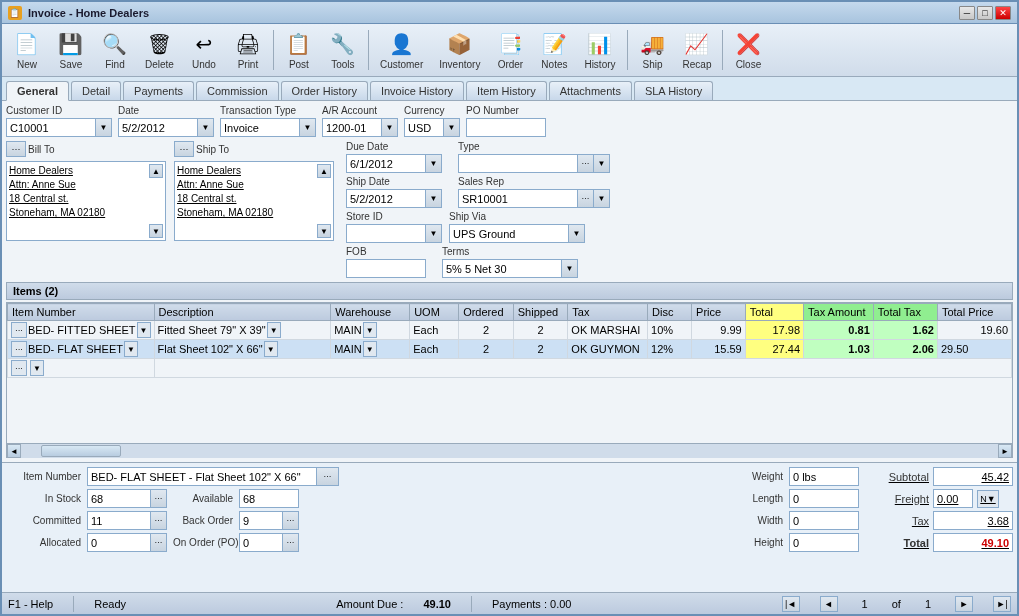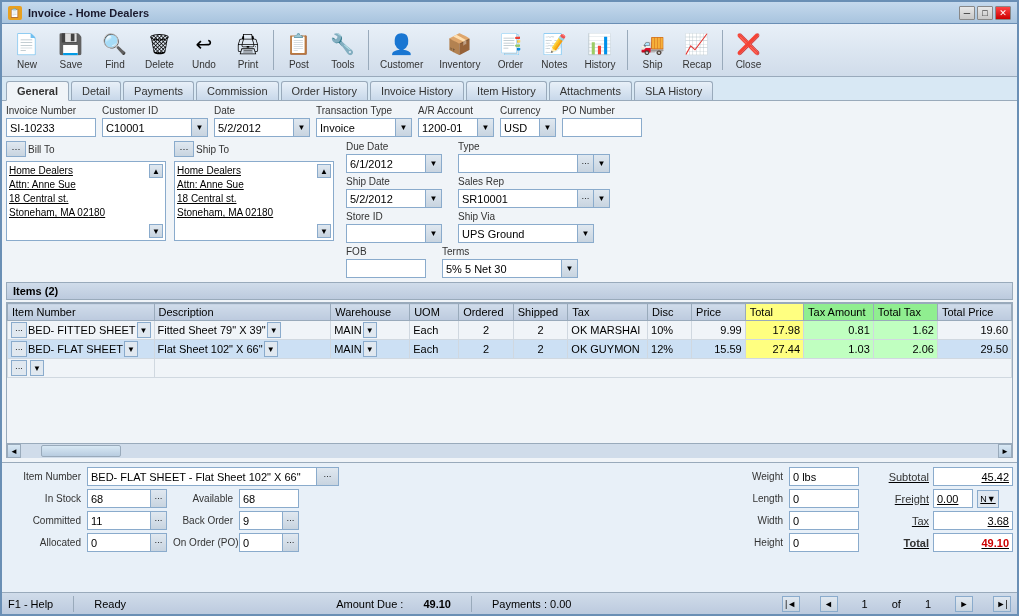--- a/index.html
+++ b/index.html
@@ -43,21 +43,21 @@
     
     .section-header { background: linear-gradient(to bottom, #d0dcea, #bccade); padding: 2px 6px; border: 1px solid #9ab; margin-bottom: 2px; font-weight: bold; font-size: 11px; }
     
     .items-table-container { flex: 1; border: 1px solid #9ab; overflow: auto; position: relative; min-height: 0; }
     .items-table { width: 100%; border-collapse: collapse; min-width: 900px; }
     .items-table th { background: linear-gradient(to bottom, #d0dcea, #bccade); border: 1px solid #9ab; padding: 2px 4px; text-align: left; white-space: nowrap; font-weight: normal; position: sticky; top: 0; }
     .items-table td { border: 1px solid #d0d8e0; padding: 1px 3px; white-space: nowrap; }
     .row-selected td { background: #cce0f4; }
     
     .cell-yellow { background: #ffff80 !important; }
-    .cell-green { background: #c0ffc0 !important; }
+    .cell-green { background: #c0ffc0 !important; font-weight: bold; }
     
     .bottom-panel { background: #e8f0f8; border-top: 1px solid #9ab; padding: 4px; display: flex; gap: 10px; }
     
     .bottom-row { display: flex; gap: 6px; align-items: center; }
     
     .summary-row { display: flex; align-items: center; gap: 4px; text-decoration: underline; }
     .summary-label { width: 60px; text-align: right; color: #333; }
     .summary-value { width: 80px; border: 1px solid #8aabcc; background: white; height: 18px; padding: 1px 3px; text-align: right; }
     .summary-value.total-red { color: #cc0000; font-weight: bold; background: white; }
     .scrollbar-arrow { width: 14px; height: 14px; background: linear-gradient(to bottom, #d8e8f4, #b8cce0); border: 1px solid #9ab; display: flex; align-items: center; justify-content: center; font-size: 8px; }
@@ -161,24 +161,20 @@
     <div class="tab">Invoice History</div>
     <div class="tab">Item History</div>
     <div class="tab">Attachments</div>
     <div class="tab">SLA History</div>
   </div>
 
   <div class="content-area">
 
     <div class="form-row">
 
-      <div class="form-group">
-        <span class="form-label">Invoice Number</span>
-        <input type="text" style="width: 90px;" value="SI-10233">
-      </div>
 
       <div class="form-group">
         <span class="form-label">Customer ID</span>
         <div class="field-with-btn">
           <input type="text" style="width: 90px;" value="C10001">
           <button class="field-btn">▼</button>
         </div>
       </div>
 
       <div class="form-group">
@@ -280,21 +276,21 @@
           <div class="form-group">
             <span class="form-label">Sales Rep</span>
             <div class="field-with-btn">
               <input type="text" style="width: 120px;" value="SR10001">
               <button class="field-btn">···</button>
               <button class="field-btn">▼</button>
             </div>
           </div>
         </div>
 
-        <div style="display:flex; gap:16px;">
+        <div style="display:flex; gap:7px;">
           <div class="form-group">
             <span class="form-label">Store ID</span>
             <div class="field-with-btn">
               <input type="text" style="width: 80px;">
               <button class="field-btn">▼</button>
             </div>
           </div>
           <div class="form-group">
             <span class="form-label">Ship Via</span>
             <div class="field-with-btn">
@@ -394,21 +390,21 @@
             </td>
             <td>Each</td>
             <td style="text-align:center">2</td>
             <td style="text-align:center">2</td>
             <td>OK GUYMON</td>
             <td>12%</td>
             <td style="text-align:right">15.59</td>
             <td class="cell-yellow" style="text-align:right">27.44</td>
             <td class="cell-green" style="text-align:right">1.03</td>
             <td class="cell-green" style="text-align:right">2.06</td>
-            <td style="text-align:right">29.50</td>
+            <td style="">29.50</td>
           </tr>
           <tr>
             <td>
               <button style="width:16px;height:16px;font-size:8px;border:1px solid #8aabcc;background:#e0e8f0;cursor:pointer;">···</button>
               <button style="width:14px;height:16px;font-size:8px;border:1px solid #8aabcc;background:#e0e8f0;cursor:pointer;">▼</button>
             </td>
             <td colspan="12"></td>
           </tr>
         </tbody>
       </table>

